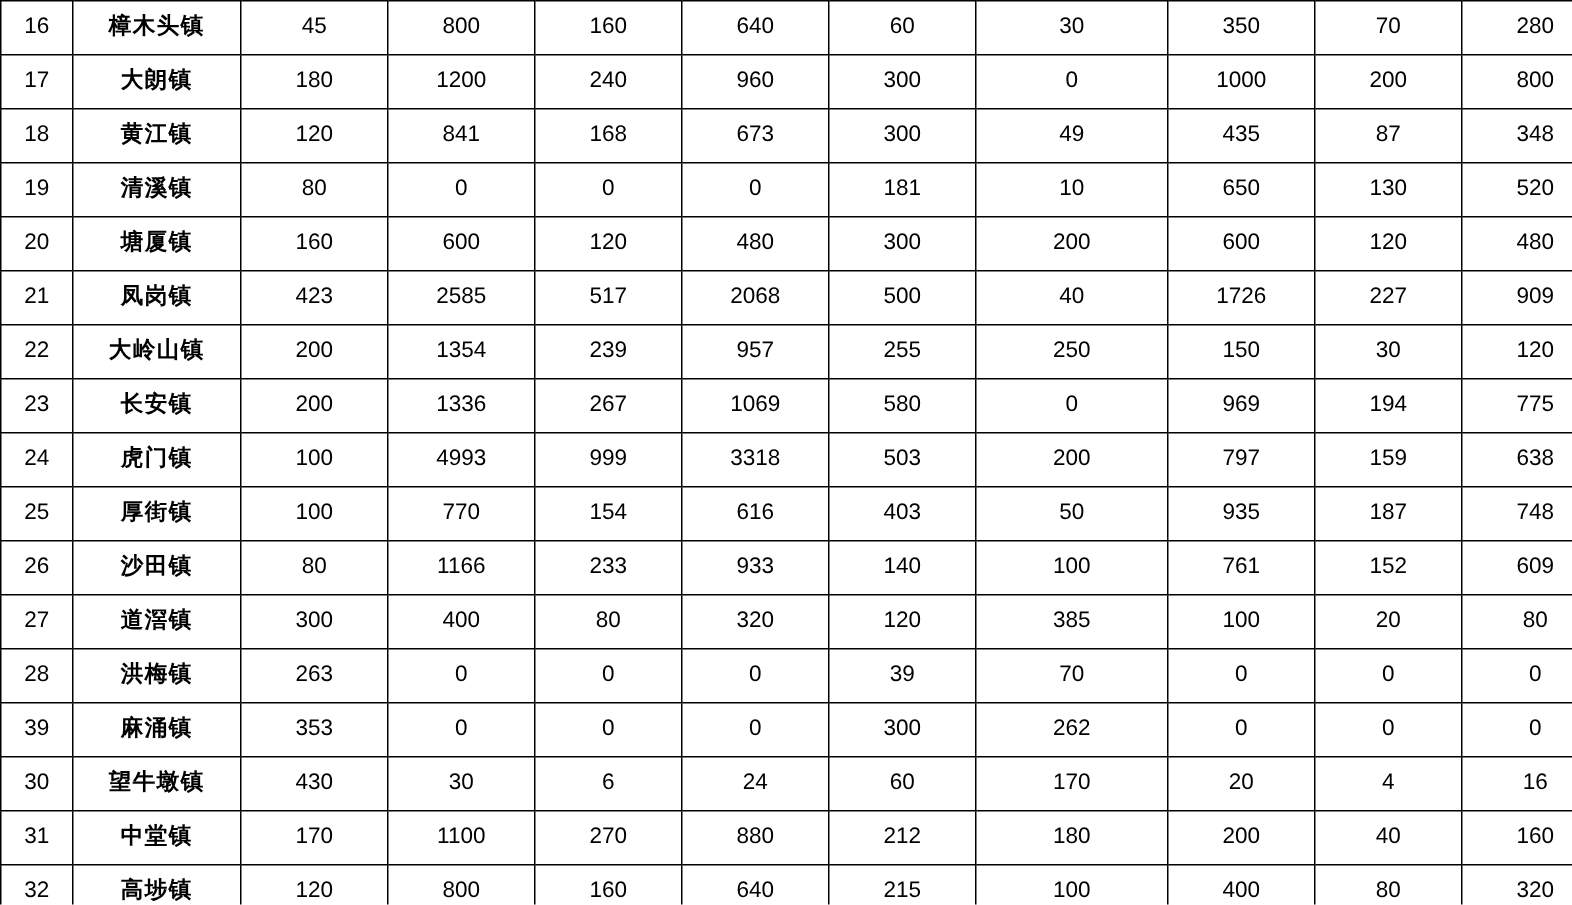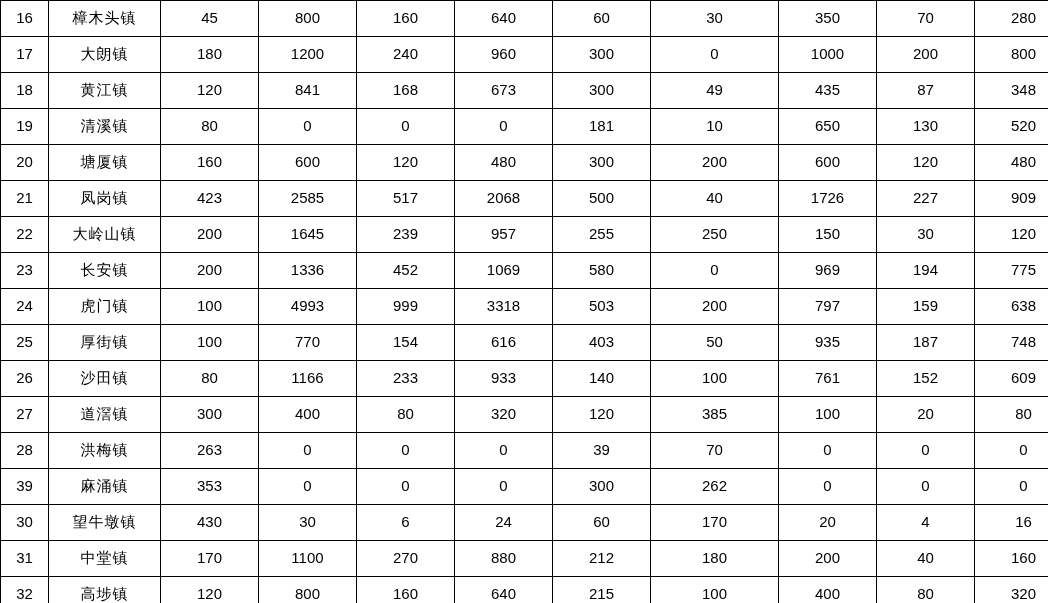--- a/index.html
+++ b/index.html
@@ -37,21 +37,21 @@
     overflow: hidden;
     white-space: nowrap;
   }
   td.c-idx {
     width: 48px;
     font-size: 15px;
   }
   td.c-name {
     width: 112px;
     font-size: 17px;
-    font-weight: normal;
+    font-weight: bold;
     letter-spacing: 1px;
   }
   td.c-num {
     width: 98px;
   }
   td.c-num.wide {
     width: 128px;
   }
 </style>
 </head>
@@ -135,35 +135,35 @@
           <td class="c-num">500</td>
           <td class="c-num wide">40</td>
           <td class="c-num">1726</td>
           <td class="c-num">227</td>
           <td class="c-num">909</td>
         </tr>
         <tr>
           <td class="c-idx">22</td>
           <td class="c-name">大岭山镇</td>
           <td class="c-num">200</td>
-          <td class="c-num">1645</td>
+          <td class="c-num">1354</td>
           <td class="c-num">239</td>
           <td class="c-num">957</td>
           <td class="c-num">255</td>
           <td class="c-num wide">250</td>
           <td class="c-num">150</td>
           <td class="c-num">30</td>
           <td class="c-num">120</td>
         </tr>
         <tr>
           <td class="c-idx">23</td>
           <td class="c-name">长安镇</td>
           <td class="c-num">200</td>
           <td class="c-num">1336</td>
-          <td class="c-num">452</td>
+          <td class="c-num">267</td>
           <td class="c-num">1069</td>
           <td class="c-num">580</td>
           <td class="c-num wide">0</td>
           <td class="c-num">969</td>
           <td class="c-num">194</td>
           <td class="c-num">775</td>
         </tr>
         <tr>
           <td class="c-idx">24</td>
           <td class="c-name">虎门镇</td>

